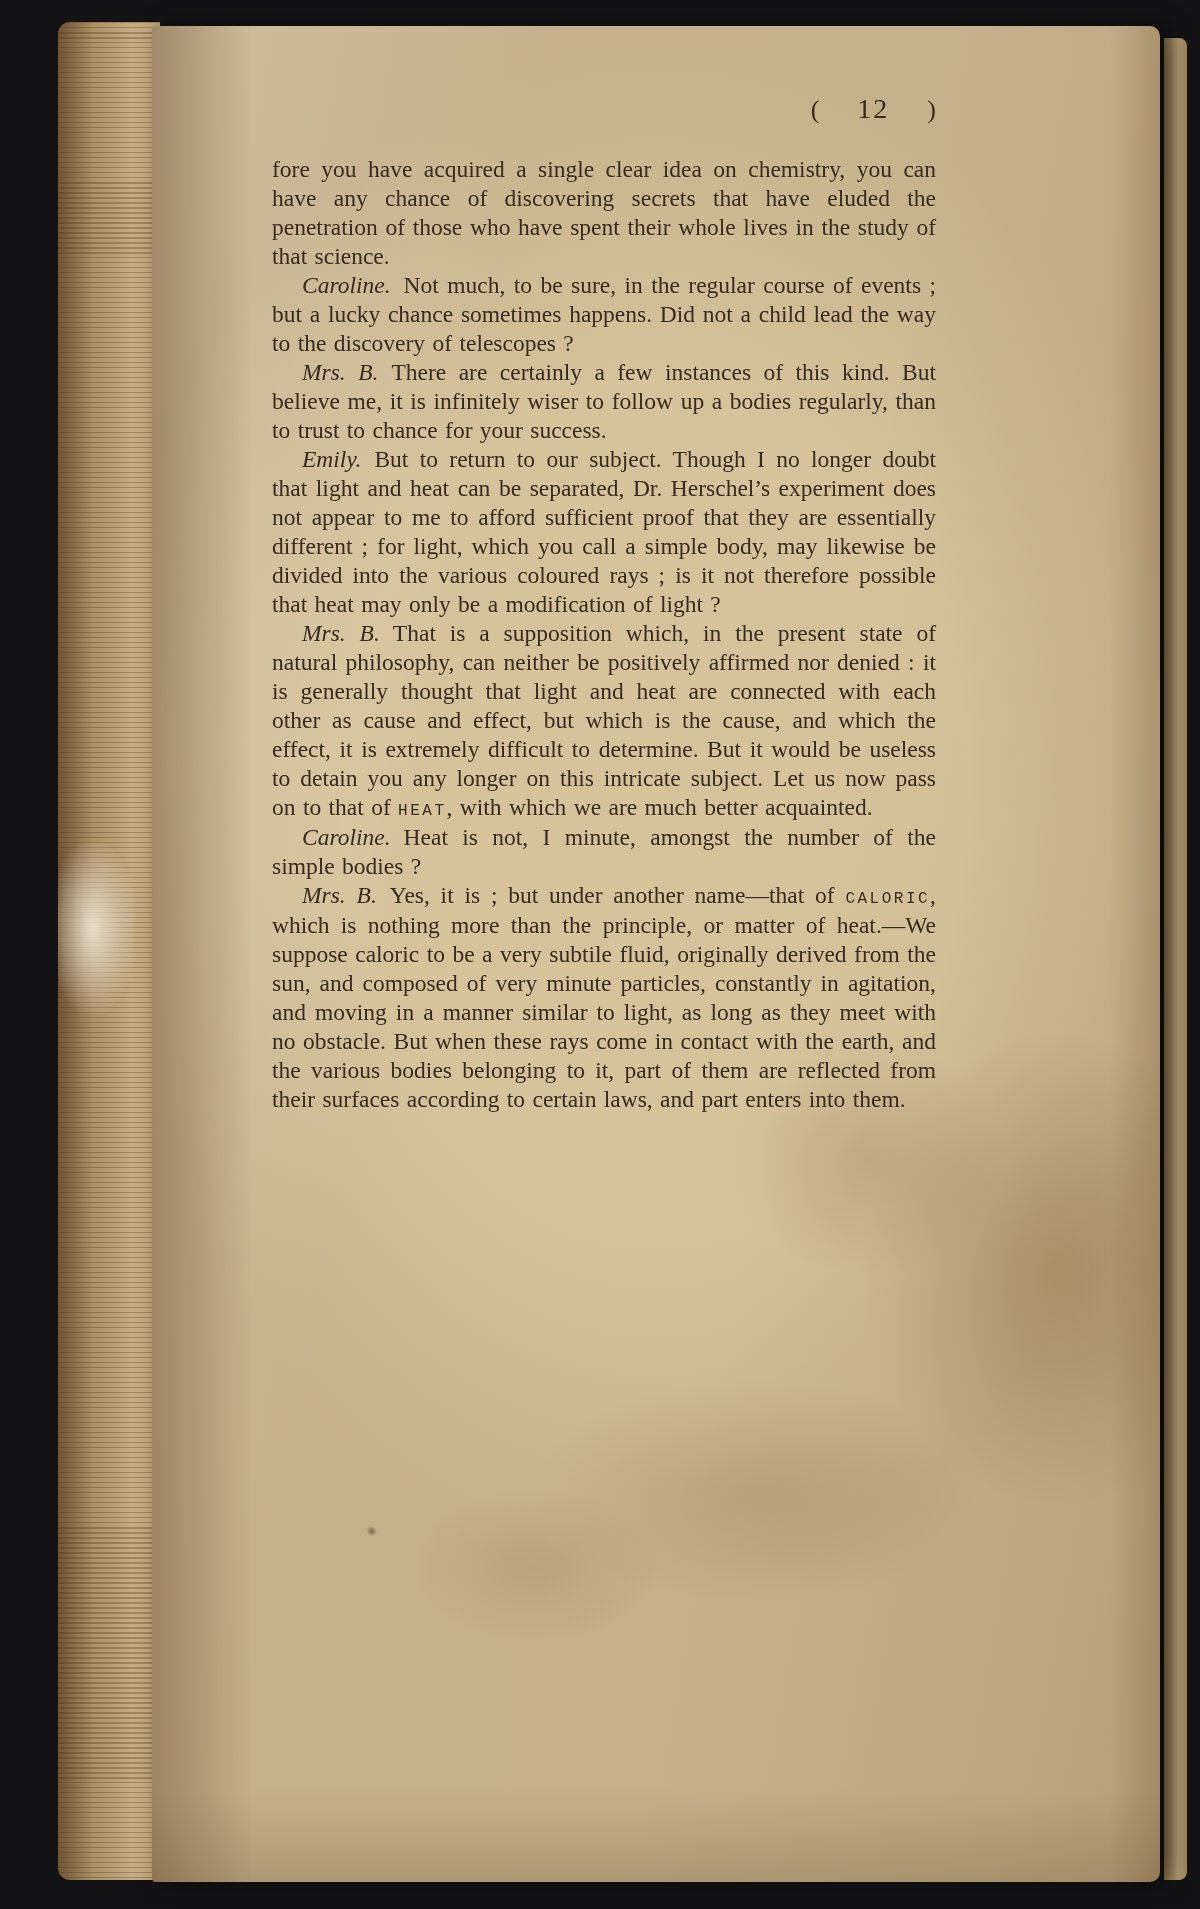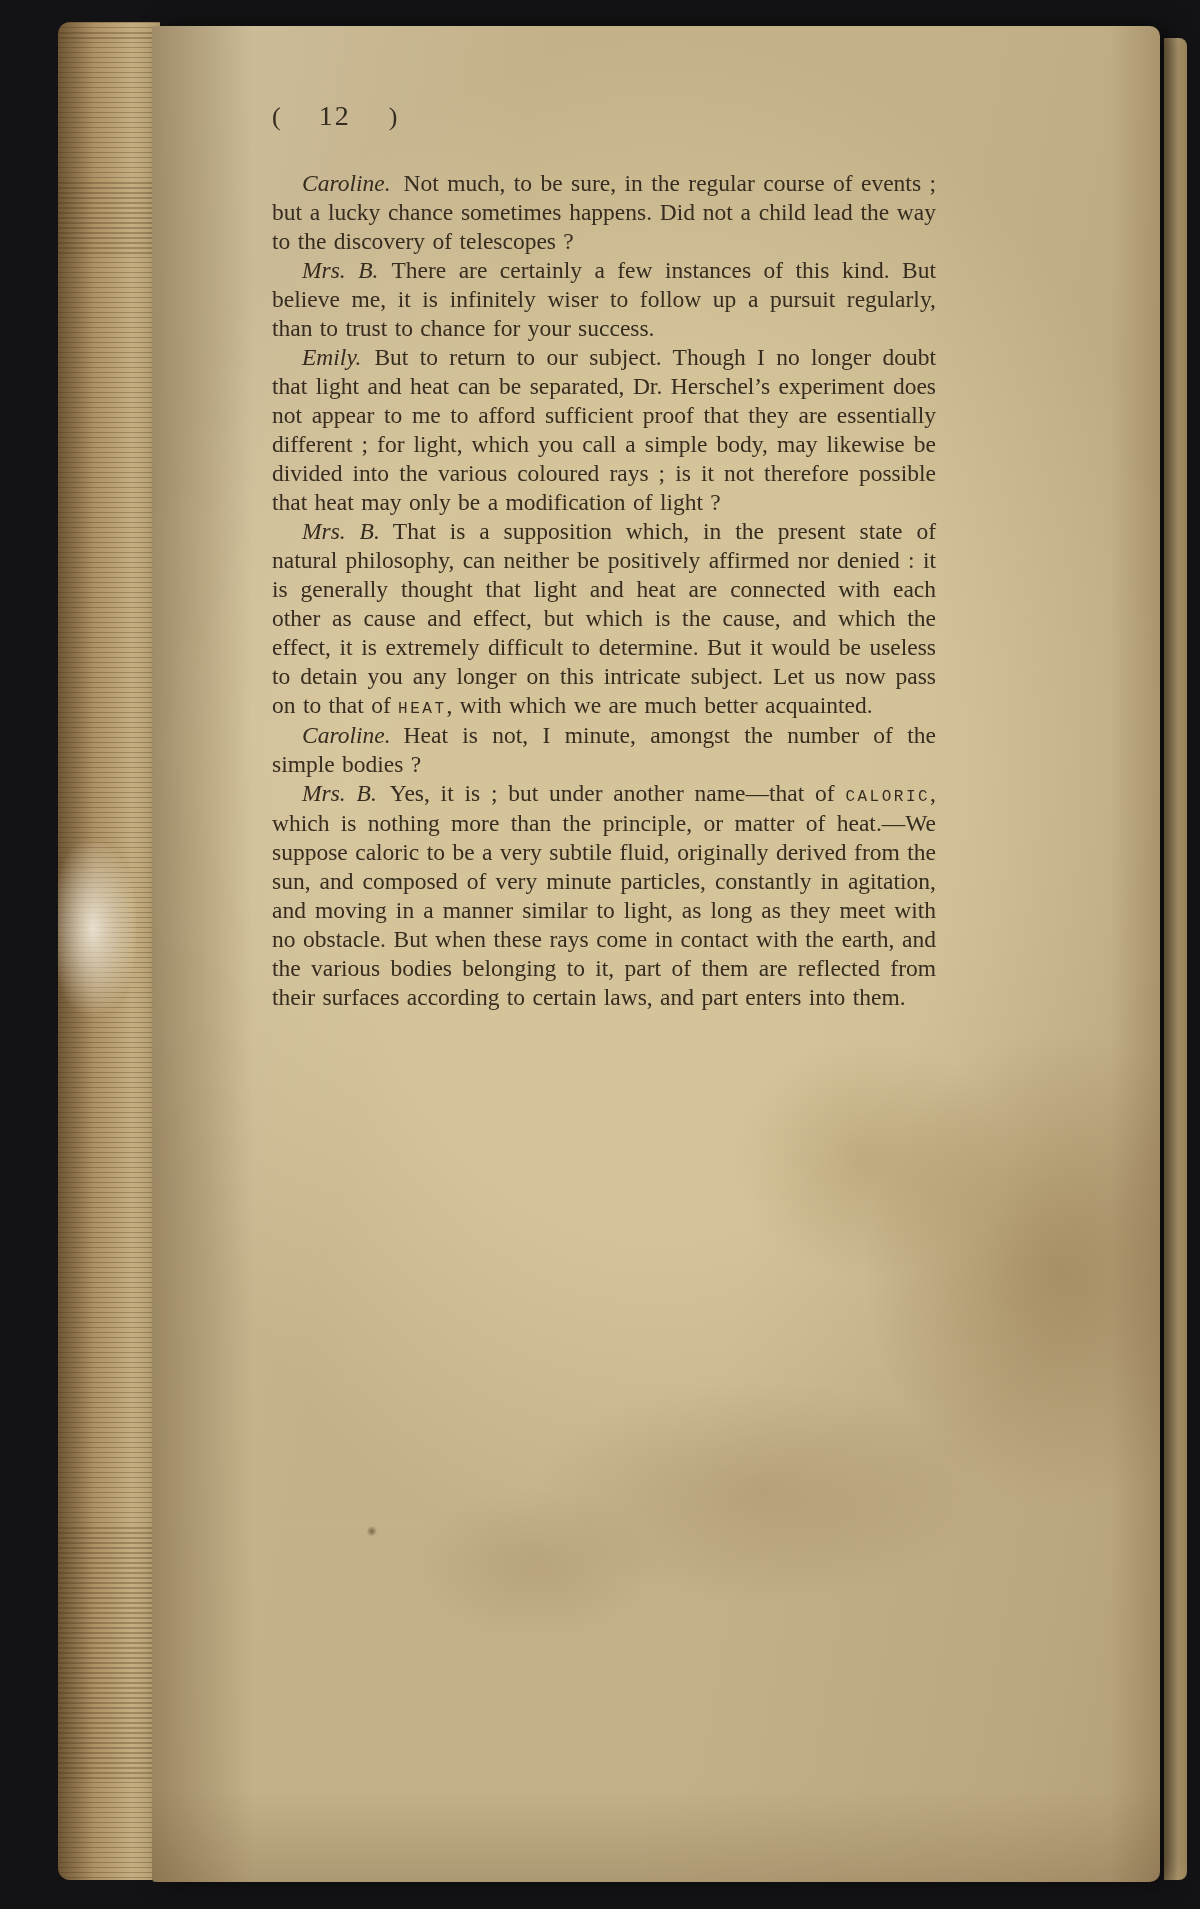--- a/index.html
+++ b/index.html
@@ -75,23 +75,23 @@
 
   .page-content {
     position: absolute;
     left: 120px;   
     top: 66px;     
     width: 664px;
     color: var(--ink, #362c1f);
   }
 
   .page-number {
-    text-align: left;
+    text-align: right;
     font-size: 26px;
-    line-height: 48px;
+    line-height: 34px;
     margin: 0 0 28px 0;
   }
   .page-number .num {
     display: inline-block;
     margin: 0 38px;
     font-size: 28px;
     letter-spacing: 2px;
   }
 
   .text-column p.para {
@@ -119,22 +119,23 @@
 
 <div class="scene">
   <div class="book-cover"></div>
   <div class="page-stack"></div>
   <div class="page-stack-light"></div>
   <div class="next-page"></div>
   <div class="page">
     <div class="page-content">
       <div class="page-number"><span class="paren">(</span><span class="num">12</span><span class="paren">)</span></div>
       <div class="text-column">
+          <p class="para"><span>fore you have acquired a single clear idea on chemistry, you can have any chance of discovering secrets that have eluded the penetration of those who have spent their whole lives in the study of that science.</span></p>
           <p class="para indent"><span class="speaker">Caroline.</span><span>Not much, to be sure, in the regular course of events ; but a lucky chance sometimes happens. Did not a child lead the way to the discovery of telescopes ?</span></p>
-          <p class="para indent"><span class="speaker">Mrs. B.</span><span>There are certainly a few instances of this kind. But believe me, it is infinitely wiser to follow up a pursuit regularly, than to trust to chance for your success.</span></p>
+          <p class="para indent"><span class="speaker">Mrs. B.</span><span>There are certainly a few instances of this kind. But believe me, it is infinitely wiser to follow up a bodies regularly, than to trust to chance for your success.</span></p>
           <p class="para indent"><span class="speaker">Emily.</span><span>But to return to our subject. Though I no longer doubt that light and heat can be separated, Dr. Herschel’s experiment does not appear to me to afford sufficient proof that they are essentially different ; for light, which you call a simple body, may likewise be divided into the various coloured rays ; is it not therefore possible that heat may only be a modification of light ?</span></p>
           <p class="para indent"><span class="speaker">Mrs. B.</span><span>That is a supposition which, in the present state of natural philosophy, can neither be positively affirmed nor denied : it is generally thought that light and heat are connected with each other as cause and effect, but which is the cause, and which the effect, it is extremely difficult to determine. But it would be useless to detain you any longer on this intricate subject. Let us now pass on to that of </span><span class="smallcaps">heat</span><span>, with which we are much better acquainted.</span></p>
           <p class="para indent"><span class="speaker">Caroline.</span><span>Heat is not, I minute, amongst the number of the simple bodies ?</span></p>
           <p class="para indent"><span class="speaker">Mrs. B.</span><span>Yes, it is ; but under another name—that of </span><span class="smallcaps">caloric</span><span>, which is nothing more than the principle, or matter of heat.—We suppose caloric to be a very subtile fluid, originally derived from the sun, and composed of very minute particles, constantly in agitation, and moving in a manner similar to light, as long as they meet with no obstacle. But when these rays come in contact with the earth, and the various bodies belonging to it, part of them are reflected from their surfaces according to certain laws, and part enters into them.</span></p>
         </div>
     </div>
   </div>
 </div>
 
 </body></html>

